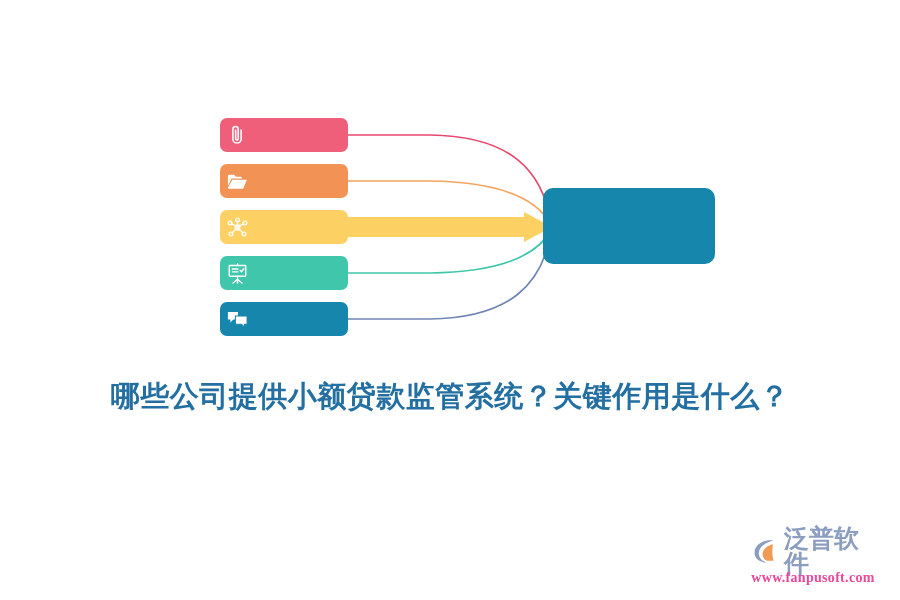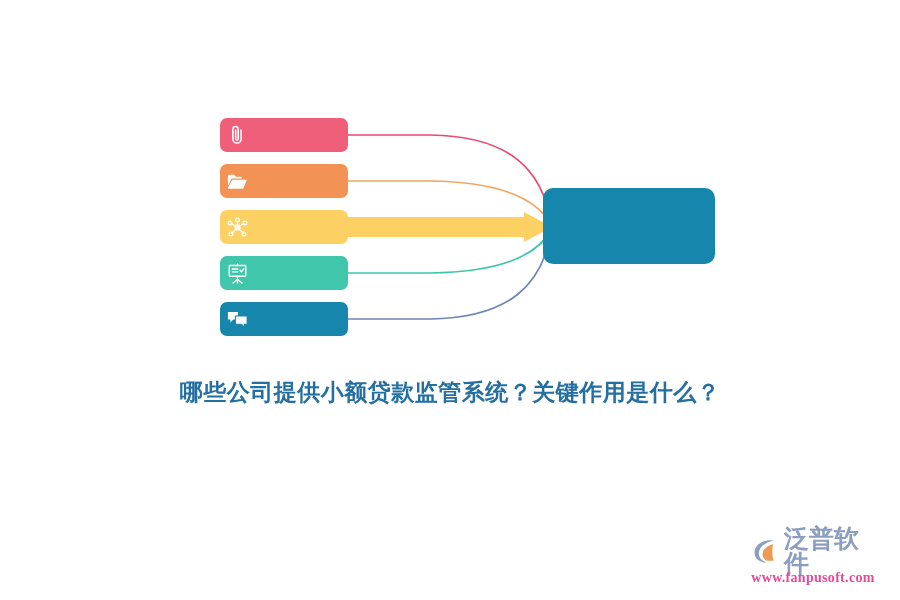--- a/index.html
+++ b/index.html
@@ -53,21 +53,21 @@
   .bar-icon svg { display: block; }
 
   
   #headline {
     position: absolute;
     left: 0;
     top: 377px;
     width: 900px;
     text-align: center;
     font-family: "Liberation Serif", "DejaVu Serif", serif;
-    font-size: 23px;
+    font-size: 29px;
     font-weight: 700;
     letter-spacing: 0.5px;
     color: #236fa1;
     white-space: nowrap;
   }
 
   
   #brand-logo {
     position: absolute;
     left: 750px;

